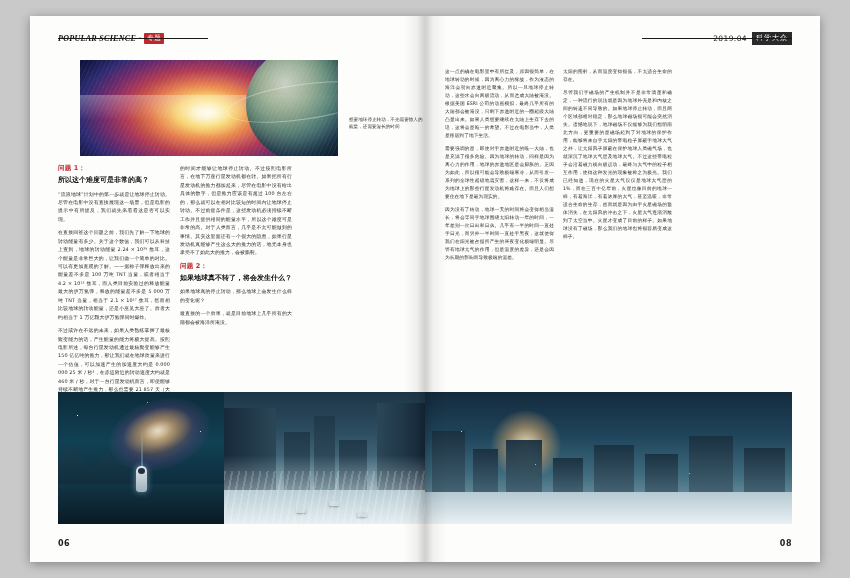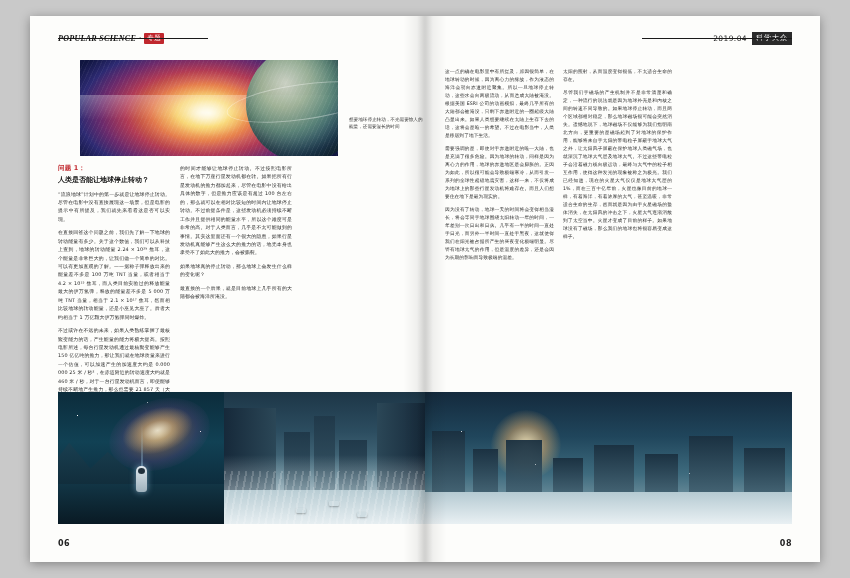--- a/index.html
+++ b/index.html
@@ -279,29 +279,33 @@
         <div class="earth"></div>
         <div class="earth-ring"></div>
         <div class="grain"></div>
       </div>
       <div class="caption">想要地球停止转动，不光需要惊人的能量，还需要漫长的时间</div>
 
       <div class="cols">
         <div class="col">
           <div class="qhead">
             <span class="qnum">问题 1：</span>
-            <span class="qtitle">人类是否能让地球停止转动？</span>
+            <span class="qtitle">所以这个难度可是非常的高？</span>
           </div>
           <p class="body">“流浪地球”计划中的第一步就是让地球停止转动。尽管在电影中没有直接展现这一场景，但是电影的提示中有所提及，我们就先来看看这是否可以实现。</p>
           <p class="body">在直接回答这个问题之前，我们先了解一下地球的转动能量有多少。关于这个数值，我们可以从科技上查到，地球的转动能量 2.24 × 10²⁹ 焦耳，这个能量是非常巨大的，让我们做一个简单的对比。可以有更加直观的了解。——据称子弹释放出来的能量差不多是 100 万吨 TNT 当量，或者相当于 4.2 × 10¹⁵ 焦耳，而人类目前实验过的释放能量最大的伊万氢弹，释放的能量差不多是 5 000 万吨 TNT 当量，相当于 2.1 × 10¹⁷ 焦耳，然而相比较地球的转动能量，还是小巫见大巫了。后者大约相当于 1 万亿颗大伊万氢弹同时爆炸。</p>
           <p class="body">不过或许在不远的未来，如果人类熟练掌握了最核聚变能力的话，产生能量的能力将极大提高。按照电影所述，每台行星发动机通过最核聚变能够产生 150 亿亿吨的推力，那让我们就在地球质量来进行一个估值，可以加速产生的加速度大约是 0.000 000 25 米 / 秒²，在赤道附近的转动速度大约就是 460 米 / 秒，对于一台行星发动机而言，即使能够持续不断地产生推力，那么也需要 21 857 天（大约 60 年）</p>
         </div>
 
         <div class="col">
           <p class="body">的时间才能够让地球停止转动。不过按照电影所言，在地下万座行星发动机都在转。如果把所有行星发动机的推力都加起来，尽管在电影中没有给出具体的数字，但是推力应该是有超过 100 台左右的，那么就可以在相对比较短的时间内让地球停止转动。不过前提条件是，这些发动机必须持续不断工作并且提供相同的能量水平，所以这个难度可是非常的高。对于人类而言，几乎是不太可能做到的事情。其实这里面还有一个很大的隐患，如果行星发动机真能够产生这么大的推力的话，地壳本身也承受不了如此大的推力，会被撕裂。</p>
+          <div class="qhead">
+            <span class="qnum">问题 2：</span>
+            <span class="qtitle">如果地球真不转了，将会发生什么？</span>
+          </div>
           <p class="body">如果地球真的停止转动，那么地球上会发生什么样的变化呢？</p>
           <p class="body">最直接的一个后果，就是目前地球上几乎所有的大陆都会被海洋所淹没。</p>
         </div>
       </div>
 
       <div class="imgrow">
         <div class="img a">
           <div class="sky"></div>
           <div class="stars"></div>
           <div class="nebula"></div>

